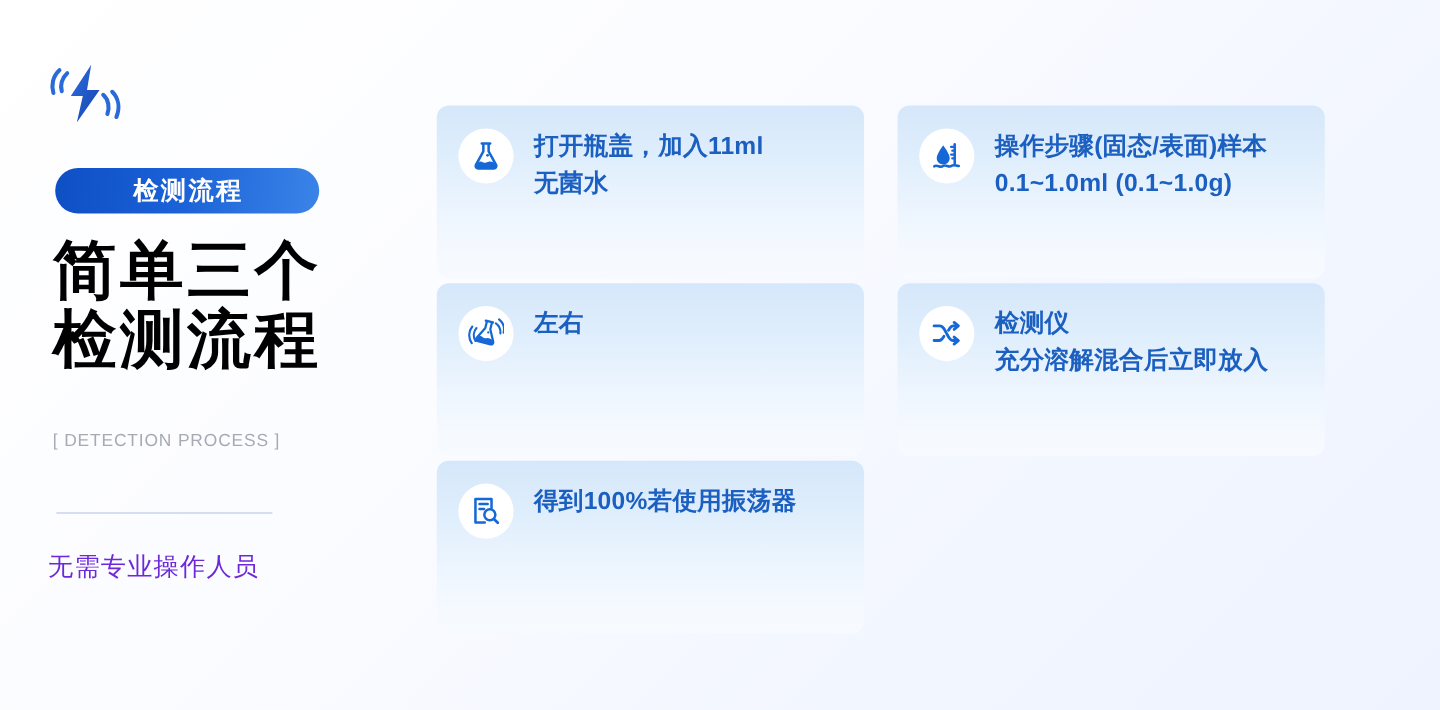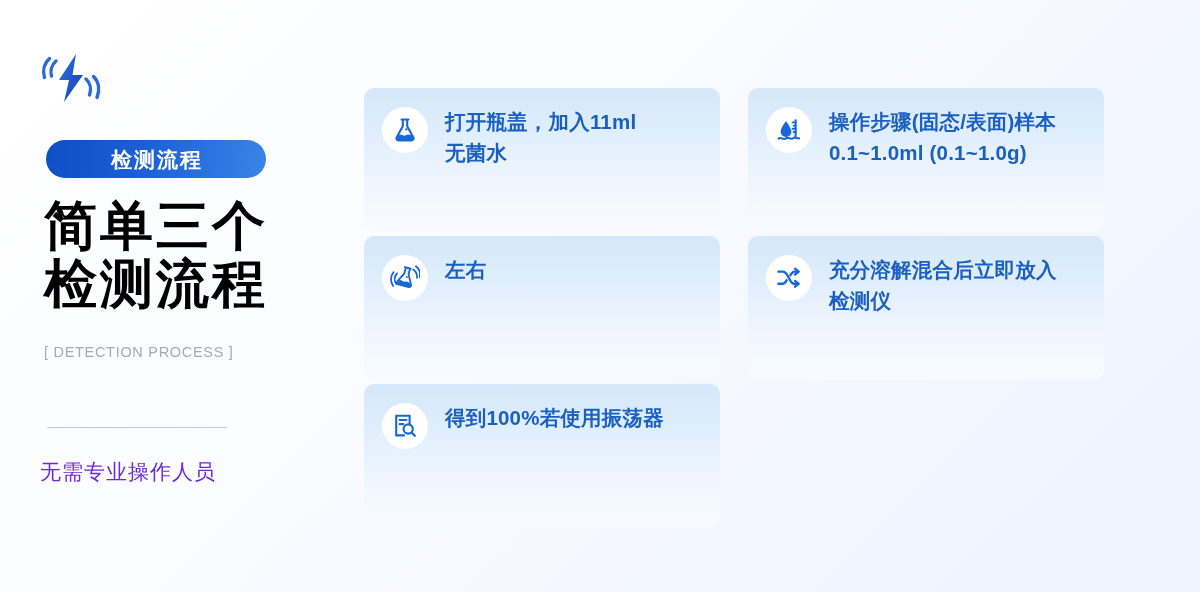--- a/index.html
+++ b/index.html
@@ -72,21 +72,21 @@
     font-weight: bold;
     color: #000000;
     letter-spacing: 3px;
     line-height: 58px;
     white-space: nowrap;
   }
 
   .eyebrow {
     position: absolute;
     left: 44px;
-    top: 344px;
+    top: 360px;
     font-size: 14.5px;
     letter-spacing: 0.7px;
     color: #a6aab3;
     white-space: nowrap;
   }
 
   .divider {
     position: absolute;
     left: 47px;
     top: 427px;
@@ -265,22 +265,22 @@
         <div class="icon-circle">
           <svg width="28" height="28" viewBox="0 0 28 28">
             <path d="M3.4 7.6 L8 7.6 C10.6 7.6 11.8 10 13.4 13 C15 16 16.2 19.8 19 19.8 L23.2 19.8" stroke="#1668d6" stroke-width="2.4" fill="none" stroke-linecap="round" stroke-linejoin="round"></path>
             <path d="M20.1 16.9 L23.6 19.8 L20.1 22.7" stroke="#1668d6" stroke-width="2.4" fill="none" stroke-linecap="round" stroke-linejoin="round"></path>
             <path d="M3.4 19.8 L7.6 19.8 C9.6 19.8 10.6 18.1 11.6 16.3" stroke="#1668d6" stroke-width="2.4" fill="none" stroke-linecap="round"></path>
             <path d="M15.4 11.2 C16.5 9.4 17.4 7.6 19.4 7.6 L23.2 7.6" stroke="#1668d6" stroke-width="2.4" fill="none" stroke-linecap="round"></path>
             <path d="M20.1 4.7 L23.6 7.6 L20.1 10.5" stroke="#1668d6" stroke-width="2.4" fill="none" stroke-linecap="round" stroke-linejoin="round"></path>
           </svg>
         </div>
         <div class="card-text">
+          <span class="t-line">检测仪</span>
           <span class="t-line">充分溶解混合后立即放入</span>
-          <span class="t-line">检测仪</span>
         </div>
       </div>
     </div>
 
     <div class="card">
       <div class="card-inner">
         <div class="icon-circle">
           <svg width="28" height="28" viewBox="0 0 28 28">
             <path d="M5.2 3.8 L18.6 3.8 L18.6 11.4 M5.2 3.8 L5.2 23.4 L13 23.4" stroke="#1668d6" stroke-width="2.1" fill="none" stroke-linecap="round" stroke-linejoin="round"></path>
             <path d="M8.6 8 L15.4 8" stroke="#1668d6" stroke-width="2.1" stroke-linecap="round"></path>

